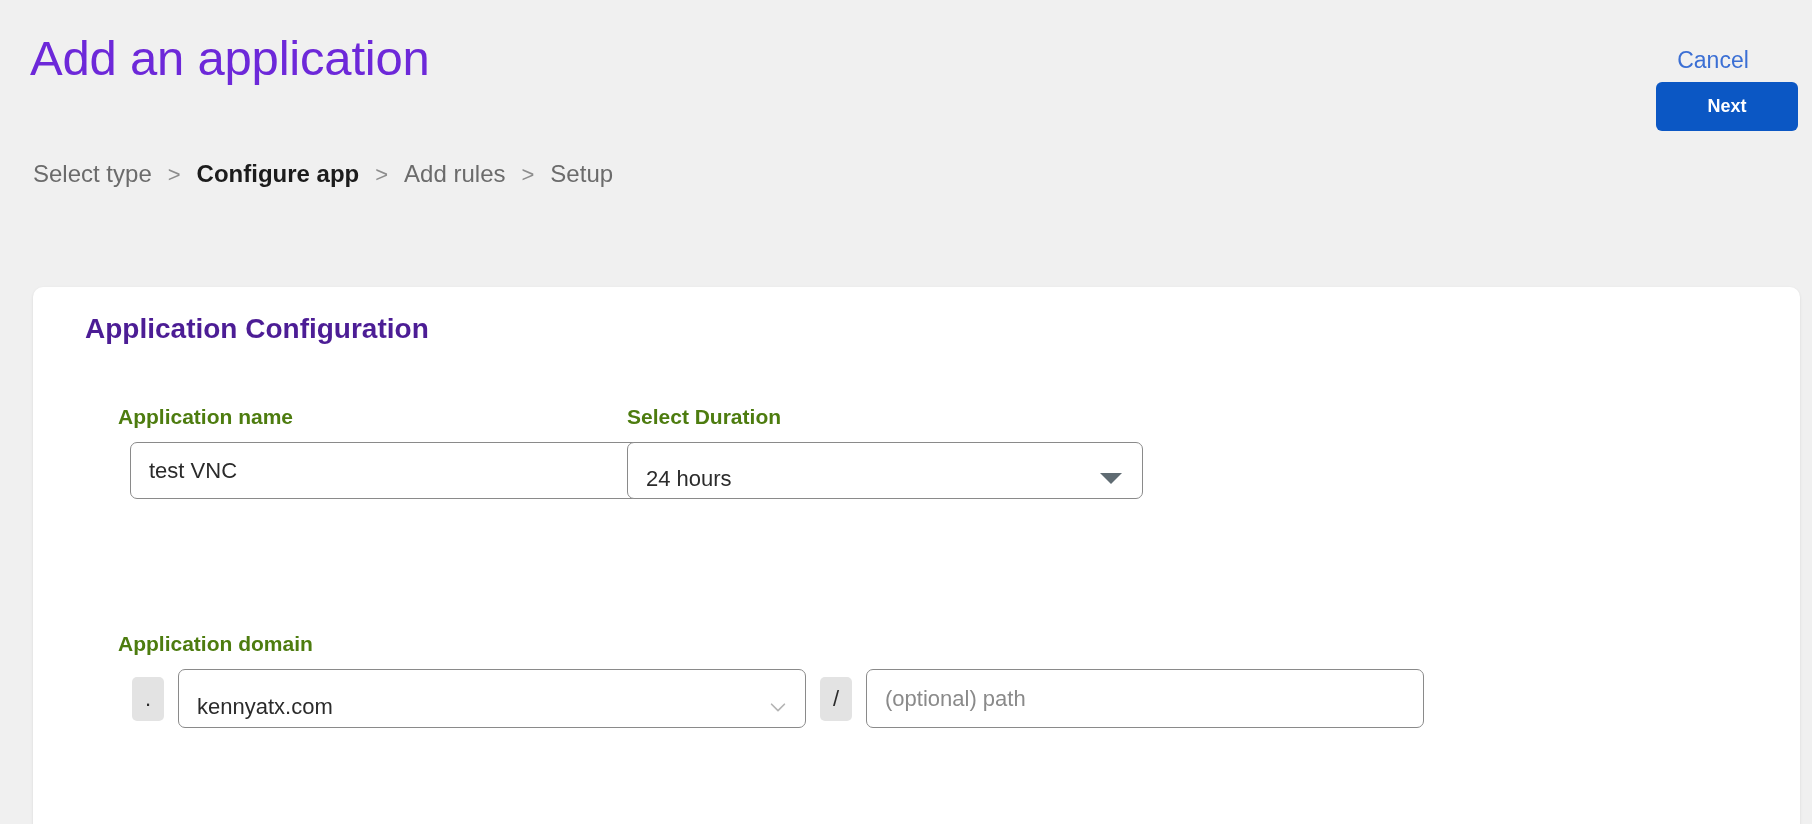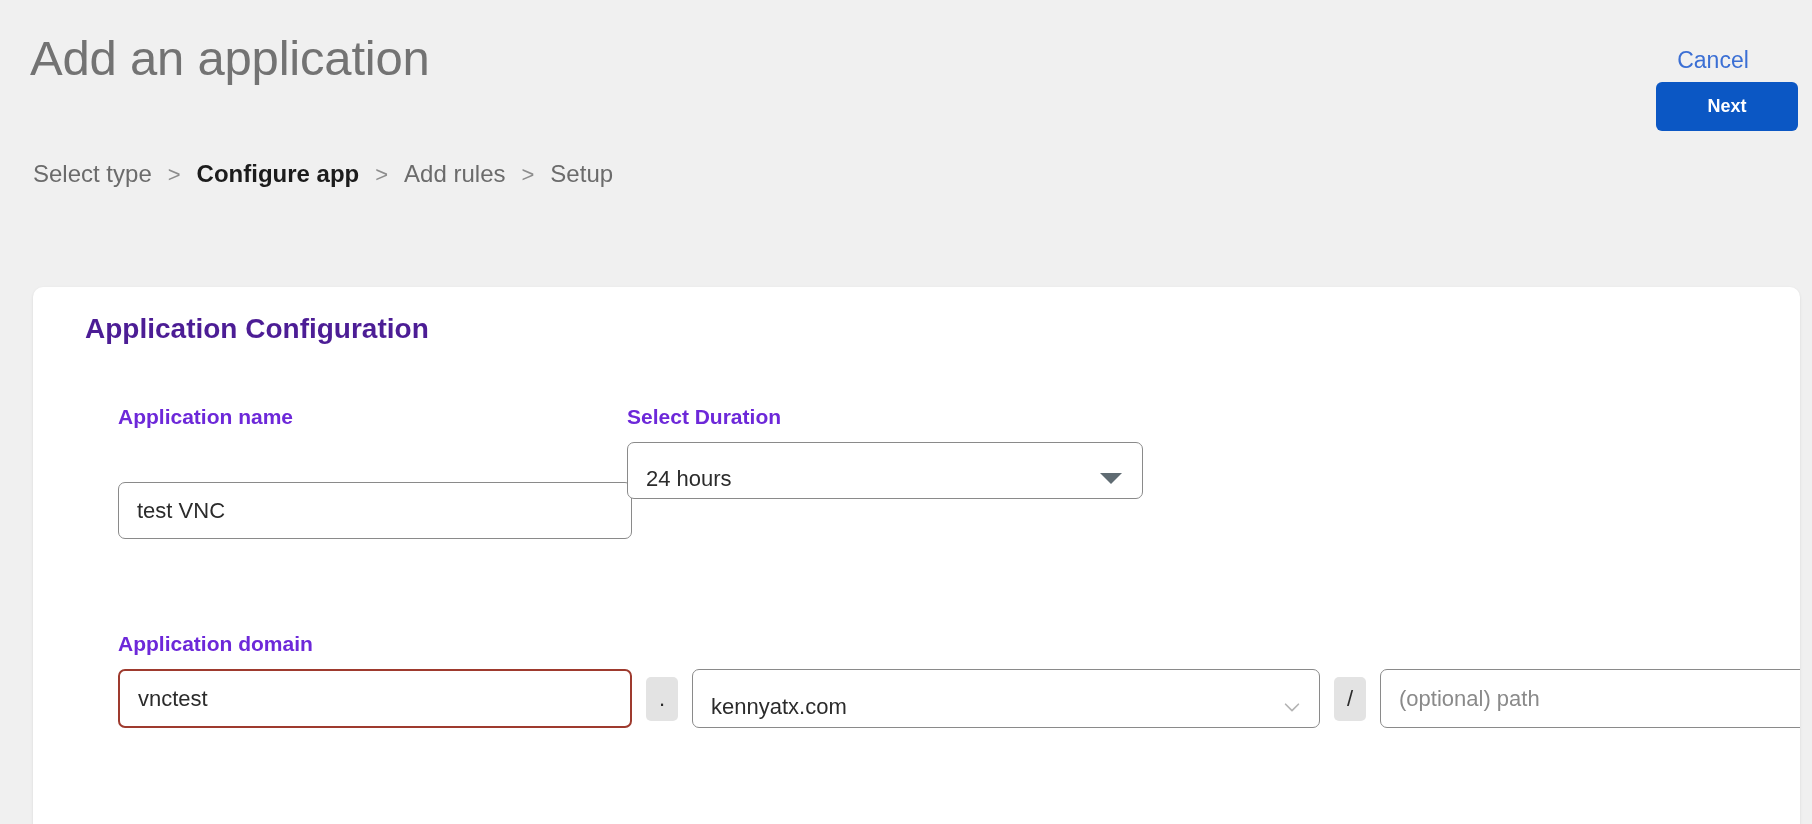--- a/index.html
+++ b/index.html
@@ -24,21 +24,21 @@
     width: 1812px;
     height: 140px;
   }
   .page-title {
     position: absolute;
     left: 30px;
     top: 30px;
     font-size: 49px;
     font-weight: 400;
     letter-spacing: -0.2px;
-    color: #737373;
+    color: #6d28d9;
     white-space: nowrap;
   }
   .header-actions {
     position: absolute;
     right: 14px;
     top: 39px;
     display: flex;
     align-items: center;
     gap: 0px;
     flex-direction: column;
@@ -114,21 +114,21 @@
     top: 26px;
     font-size: 28px;
     font-weight: 700;
     color: #4c1d95;
     white-space: nowrap;
   }
 
   .field-label {
     font-size: 21px;
     font-weight: 700;
-    color: #6d28d9;
+    color: #4d7c0f;
     white-space: nowrap;
   }
 
   
   .text-input {
     box-sizing: border-box;
     border: 1px solid #8a8a8a;
     border-radius: 7px;
     background: #ffffff;
     font-size: 22px;
@@ -182,25 +182,24 @@
 
   
   .row-app-name {
     position: absolute;
     left: 52px;
     top: 118px;
   }
   .row-app-name .field-label { position: absolute; left: 33px; top: 0; }
   .row-app-name .text-input {
     position: absolute;
-    left: 33px;
+    left: 45px;
     top: 37px;
     width: 514px;
     height: 57px;
-    margin-top: 40px;
   }
 
   .row-session {
     position: absolute;
     left: 594px;
     top: 118px;
   }
   .row-session .field-label { position: absolute; left: 0; top: 0; }
   .row-session .select-box {
     position: absolute;
@@ -293,21 +292,20 @@
       <span class="select-value">24 hours</span>
       <span class="caret-solid"></span>
     </div>
   </div>
 
   <div class="row-domain">
     <div class="field-label">Application domain</div>
 
     <div class="domain-inputs">
 
-      <input class="text-input error domain-host" type="text" value="vnctest" style="">
 
       <span class="sep-chip">.</span>
 
       <div class="select-box domain-select">
         <span class="select-value">kennyatx.com</span>
         <svg class="chevron-thin" viewBox="0 0 24 24" fill="none" stroke="#b4b4b4" stroke-width="1.8" stroke-linecap="round" stroke-linejoin="round">
           <polyline points="5,9 12,16 19,9"></polyline>
         </svg>
       </div>
 

